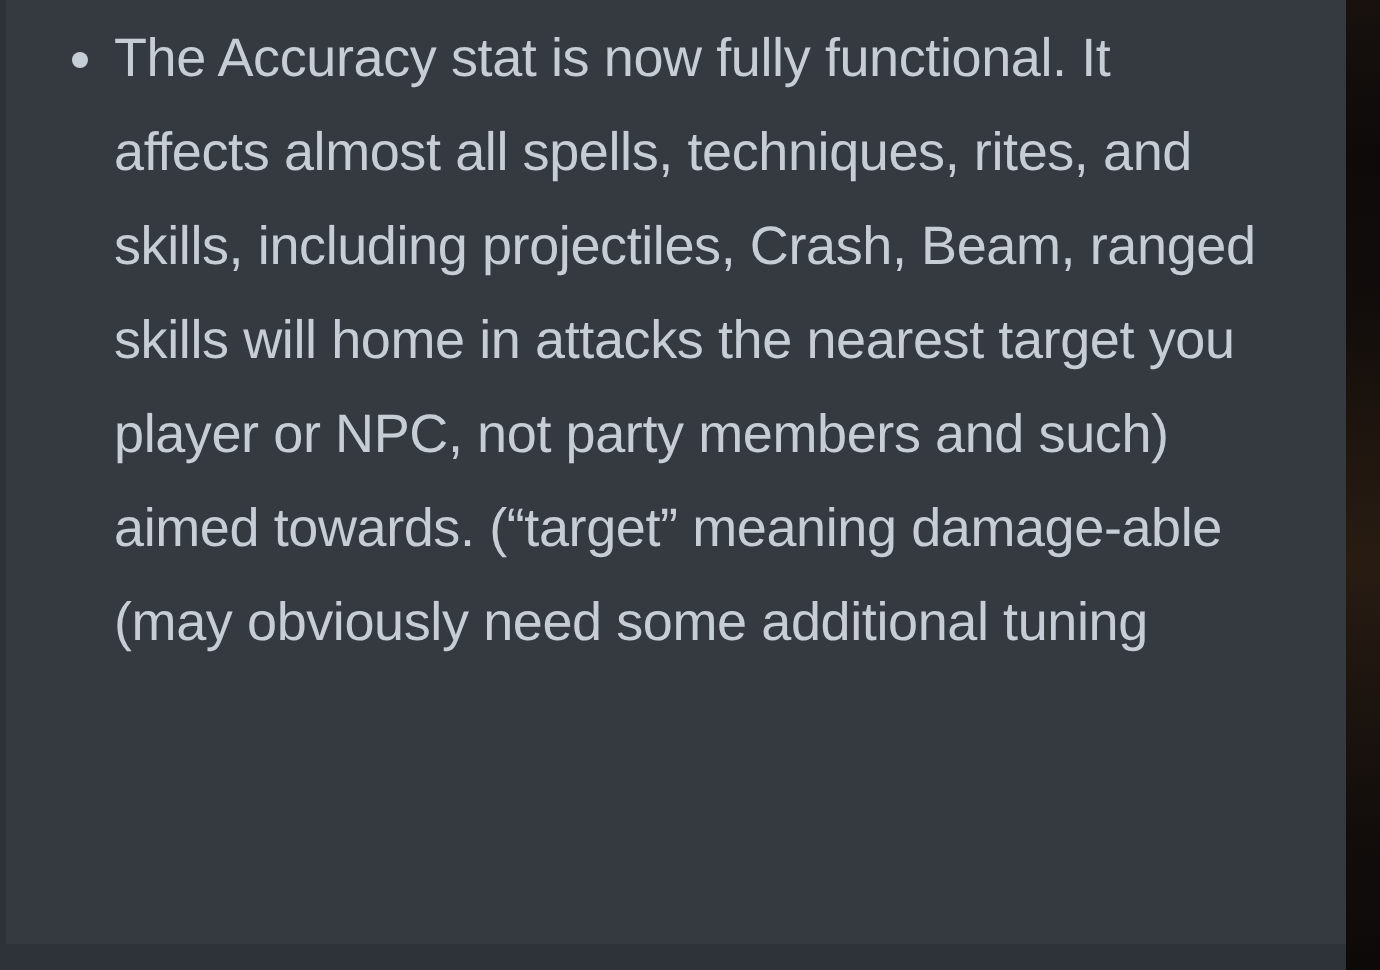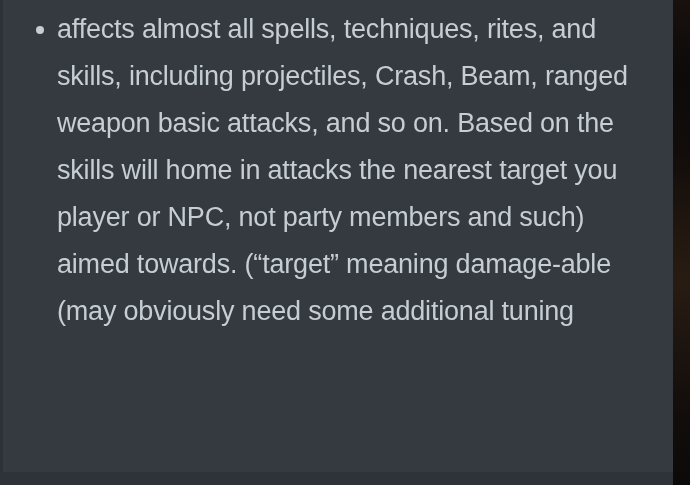--- a/index.html
+++ b/index.html
@@ -78,23 +78,23 @@
 </style>
 </head>
 <body>
 
 <div class="screen">
   <span class="left-edge"></span>
 
   <div>
     <span class="bullet"></span>
     <div class="lines">
+      <div class="line">The Accuracy stat is now fully functional. It</div>
       <div class="line">affects almost all spells, techniques, rites, and</div>
       <div class="line">skills, including projectiles, Crash, Beam, ranged</div>
-      <div class="line">weapon basic attacks, and so on. Based on the</div>
       <div class="line">skills will home in attacks the nearest target you</div>
       <div class="line">player or NPC, not party members and such)</div>
       <div class="line">aimed towards. (“target” meaning damage-able</div>
       <div class="line">(may obviously need some additional tuning</div>
     </div>
   </div>
 
   <div class="bottom-band"></div>
   <div class="bg-strip"></div>
 </div>

